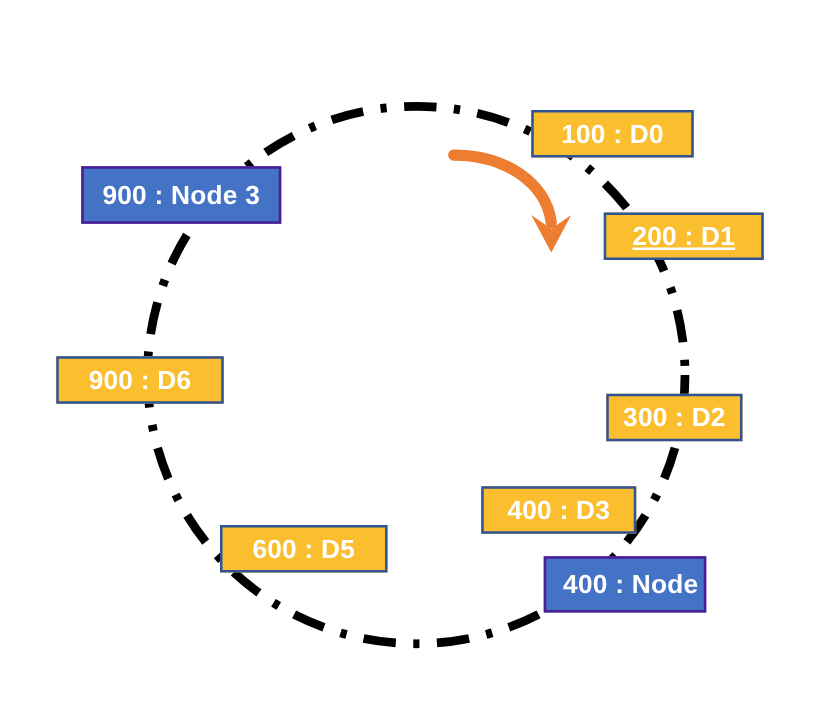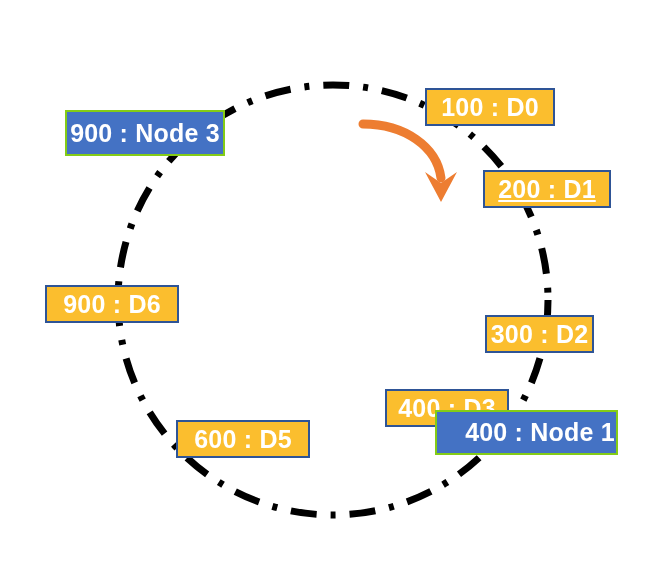--- a/index.html
+++ b/index.html
@@ -33,33 +33,34 @@
     width: 666px;
     height: 576px;
   }
   .node-box {
     position: absolute;
     box-sizing: border-box;
     display: flex;
     align-items: center;
     justify-content: center;
     color: #ffffff;
-    font-size: 25px;
+    font-size: 21px;
     font-weight: bold;
     letter-spacing: 0.2px;
     white-space: nowrap;
     line-height: 1;
   }
   .box-data {
     background: #FBBE2E;
     border: 2px solid #2E5496;
   }
   .box-node {
     background: #4472C4;
-    border: 2px solid #84cc16;
+    border: 2px solid #4c1d95;
+    margin-top: 23px;
   }
 </style>
 </head>
 <body>
 
 <div id="canvas">
 
   <svg id="ring-svg" viewBox="0 0 666 576" xmlns="http://www.w3.org/2000/svg">
     <circle cx="333" cy="300" r="215" fill="none" stroke="#000000" stroke-width="7" stroke-linecap="butt" stroke-dasharray="26 14 5 14"></circle>
   </svg>
@@ -78,21 +79,21 @@
   </div>
 
   <div class="node-box box-data" style="left:485px; top:315px; width:109px; height:38px; z-index:5;">
     <span>300 : D2</span>
   </div>
 
   <div class="node-box box-data" style="left:385px; top:365px; width:124px; height:38px; z-index:5;margin-top:24px;">
     <span>400 : D3</span>
   </div>
 
-  <div class="node-box box-node" style="left:435px; top:410px; width:183px; height:45px; z-index:7;padding-left:27px;">
+  <div class="node-box box-node" style="left:435px; top:422px; width:130px; height:45px; z-index:7;padding-left:27px;">
     <span>400 : Node 1</span>
   </div>
 
 
   <div class="node-box box-data" style="left:143px; top:420px; width:134px; height:38px; z-index:5;margin-left:33px;">
     <span>600 : D5</span>
   </div>
 
 
   <div class="node-box box-data" style="left:45px; top:285px; width:134px; height:38px; z-index:5;">

